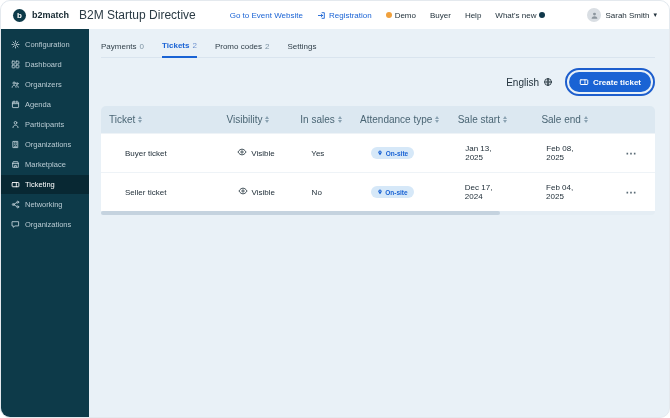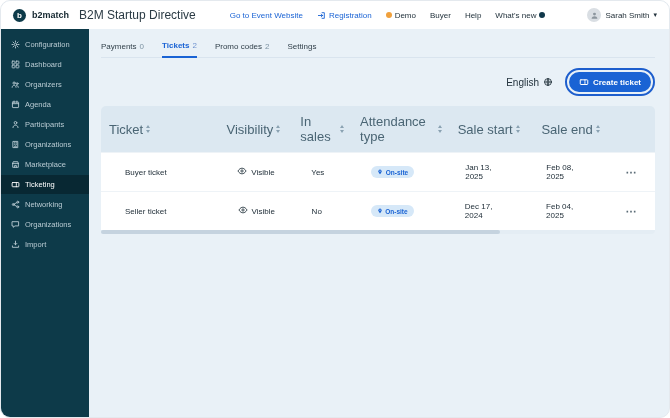--- a/index.html
+++ b/index.html
@@ -41,21 +41,21 @@
   
   .toolbar { display:flex; justify-content:flex-end; align-items:center; gap:12px; margin:10px 0 10px; }
   .lang { display:flex; align-items:center; gap:4px; font-size:10px; color:#22323c; cursor:pointer; }
   .lang svg { width:10px; height:10px; }
   .ring { border:2.5px solid #1d5ecd; border-radius:16px; padding:2px; }
   .create-btn { background:#1a63d4; color:#fff; border:none; border-radius:10px; padding:5px 10px; font-size:8px; font-weight:bold; display:flex; align-items:center; gap:4px; cursor:pointer; font-family:"Liberation Sans", sans-serif; }
   .create-btn svg { width:10px; height:10px; }
 
   
   .table { display:flex; flex-direction:column; }
-  .thead { display:flex; background:#dce8f1; border-radius:5px 5px 0 0; font-size:13px; color:#4a6574; }
+  .thead { display:flex; background:#dce8f1; border-radius:5px 5px 0 0; font-size:10px; color:#4a6574; }
   .th { padding:8px 8px; display:flex; align-items:center; cursor:pointer; }
   .trow { display:flex; background:#fff; border-top:1px solid #eef3f7; font-size:8px; color:#22303a; align-items:center; }
   .td { padding:10px 24px; display:flex; align-items:center; gap:4px; }
   .c0{width:118px} .c1{width:74px} .c2{width:60px} .c3{width:98px} .c4{width:84px} .c5{width:88px}
   .c6{width:34px; justify-content:center;}
   .sort { display:inline-flex; flex-direction:column; gap:1.5px; margin-left:3px; }
   .sort i { width:0; height:0; border-left:2.5px solid transparent; border-right:2.5px solid transparent; display:block; }
   .sort .up { border-bottom:3px solid #8aa2b2; }
   .sort .dn { border-top:3px solid #8aa2b2; }
   .eye svg { width:10px; height:10px; color:#2a3a44; }
@@ -175,26 +175,20 @@
             <path d="M5.6 7.2l4.8-2.6M5.6 8.8l4.8 2.6"></path>
           </svg>
         <span>Networking</span>
       </div>
       <div class="side-item">
         <svg viewBox="0 0 16 16" fill="none" stroke="currentColor" stroke-width="1.6" stroke-linecap="round" stroke-linejoin="round">
             <path d="M2.5 3h11v7.5H7L4 13v-2.5H2.5z"></path>
           </svg>
         <span>Organizations</span>
       </div>
-      <div class="side-item">
-        <svg viewBox="0 0 16 16" fill="none" stroke="currentColor" stroke-width="1.6" stroke-linecap="round" stroke-linejoin="round">
-            <path d="M8 2v6.5M5.5 6L8 8.5 10.5 6M2.5 10.5V13h11v-2.5"></path>
-          </svg>
-        <span>Import</span>
-      </div>
     </nav>
 
     <div class="main">
 
       <div class="tabs">
         <div class="tab">
           <span>Payments</span>
           <span class="count">0</span>
         </div>
         <div class="tab active">

